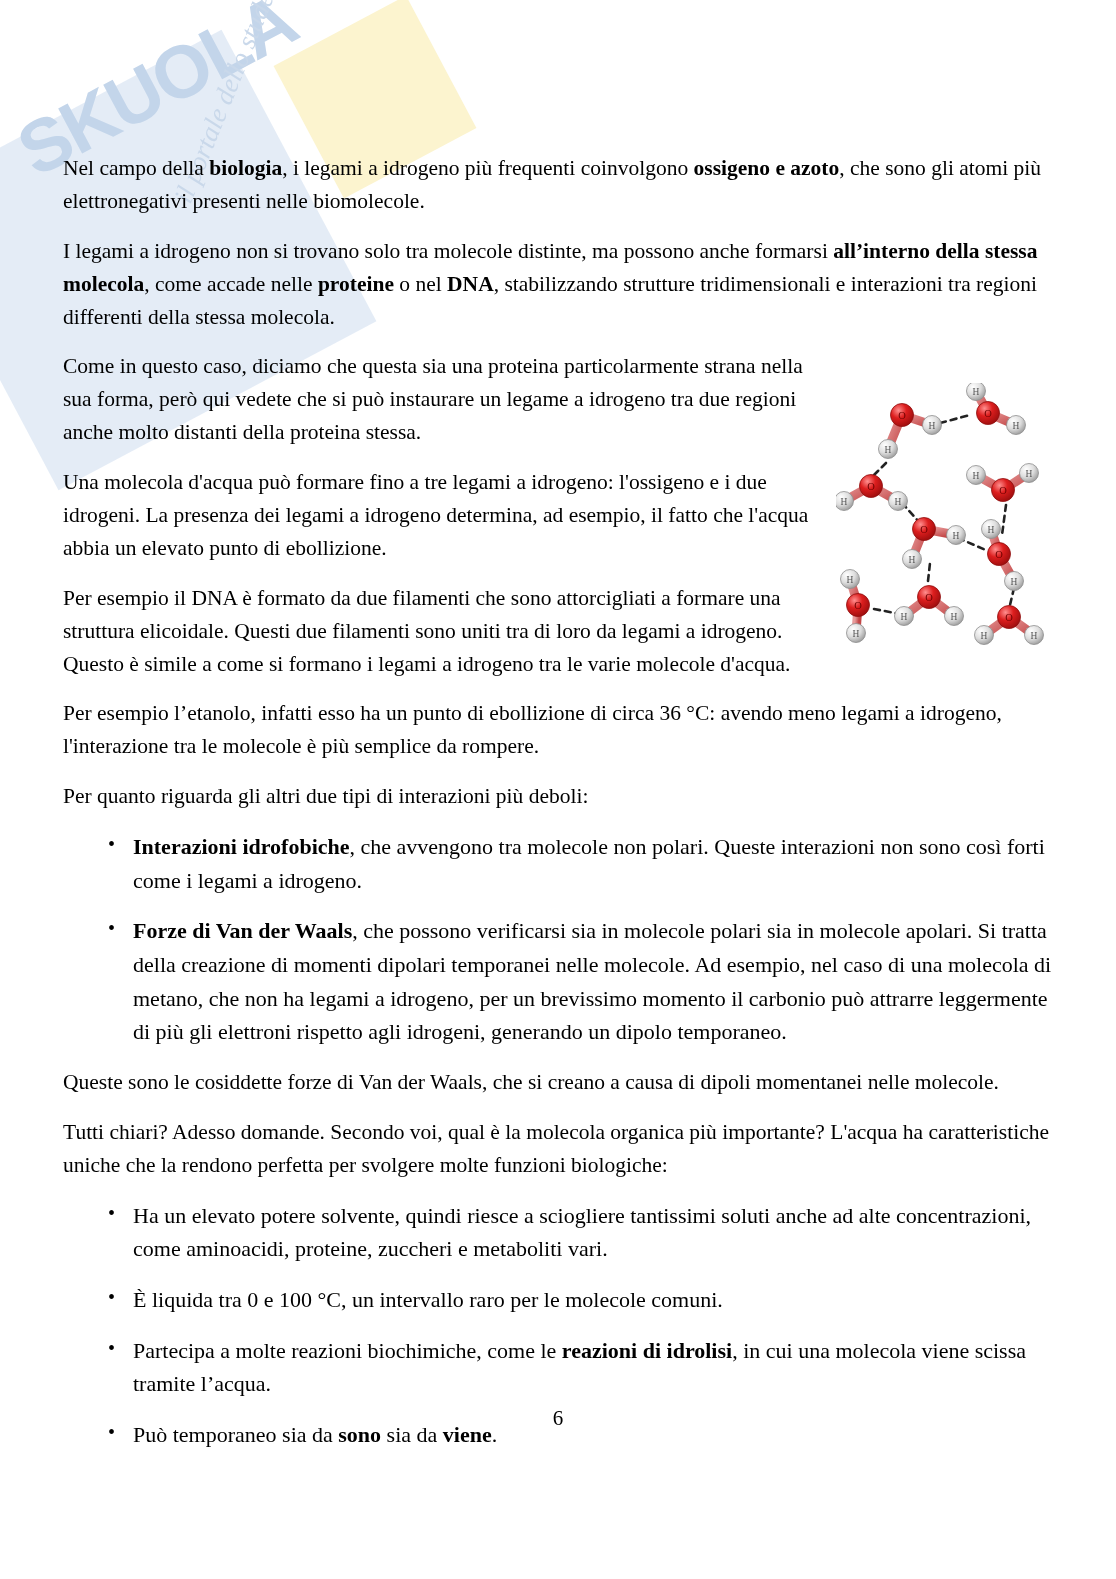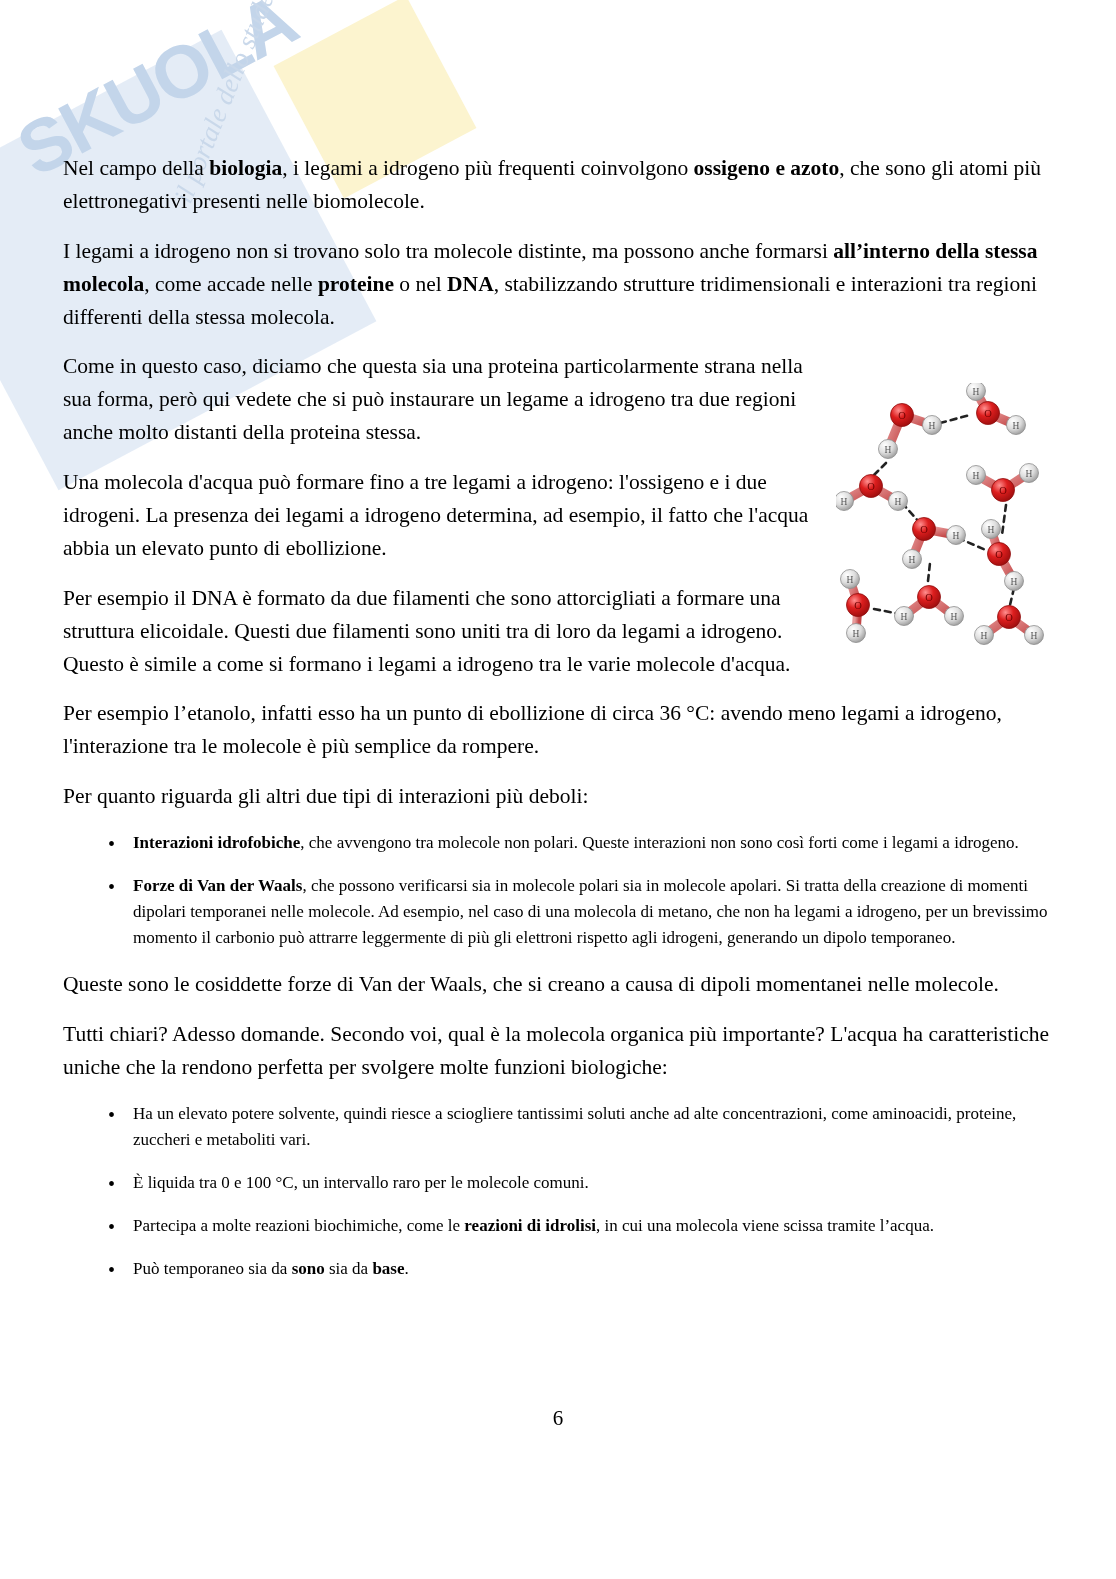--- a/index.html
+++ b/index.html
@@ -92,21 +92,21 @@
 
   ul.bullets {
     margin: 0 0 16px 0;
     padding: 0;
     list-style: none;
   }
   ul.bullets li {
     position: relative;
     margin: 0 0 17px 0;
     padding-left: 70px;
-    font-size: 17px;
+    font-size: 22px;
     line-height: 1.53;
   }
   ul.bullets li:before {
     content: "\2022";
     position: absolute;
     left: 45px;
     top: -1px;
     font-size: 20px;
   }
 
@@ -286,19 +286,19 @@
     </ul>
 
     <p class="para">Queste sono le cosiddette forze di Van der Waals, che si creano a causa di dipoli momentanei nelle molecole.</p>
 
     <p class="para">Tutti chiari? Adesso domande. Secondo voi, qual è la molecola organica più importante? L'acqua ha caratteristiche uniche che la rendono perfetta per svolgere molte funzioni biologiche:</p>
 
     <ul class="bullets">
       <li>Ha un elevato potere solvente, quindi riesce a sciogliere tantissimi soluti anche ad alte concentrazioni, come aminoacidi, proteine, zuccheri e metaboliti vari.</li>
       <li>È liquida tra 0 e 100 °C, un intervallo raro per le molecole comuni.</li>
       <li><span>Partecipa a molte reazioni biochimiche, come le </span><b>reazioni di idrolisi</b><span>, in cui una molecola viene scissa tramite l’acqua.</span></li>
-      <li><span>Può temporaneo sia da </span><b>sono</b><span> sia da </span><b>base</b><span>.</span></li>
+      <li><span>Può temporaneo sia da </span><b>sono</b><span> sia da </span><b>viene</b><span>.</span></li>
     </ul>
 
   </div>
 
   <div class="page-number">6</div>
 </div>
 
 </body></html>

